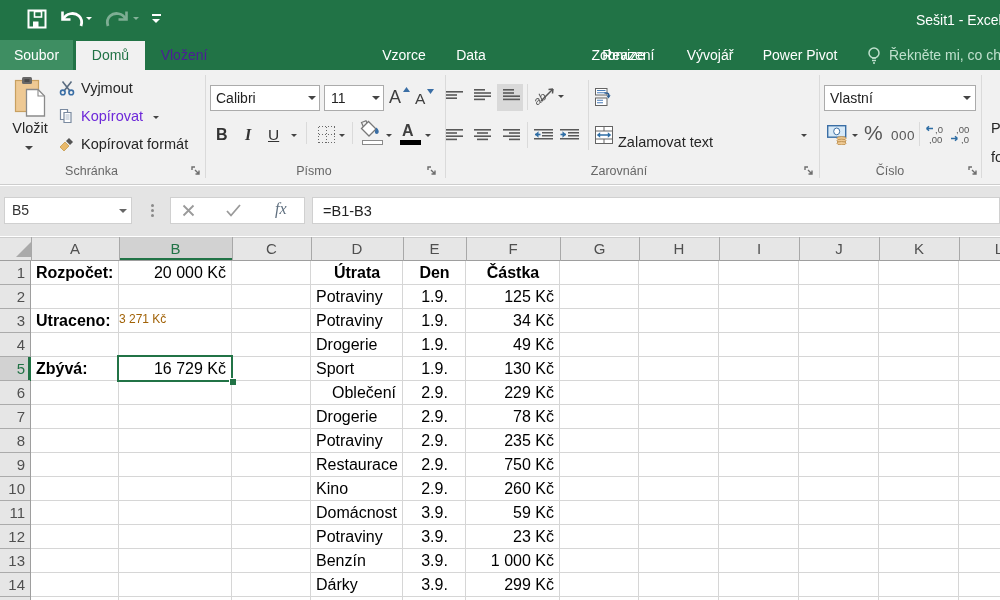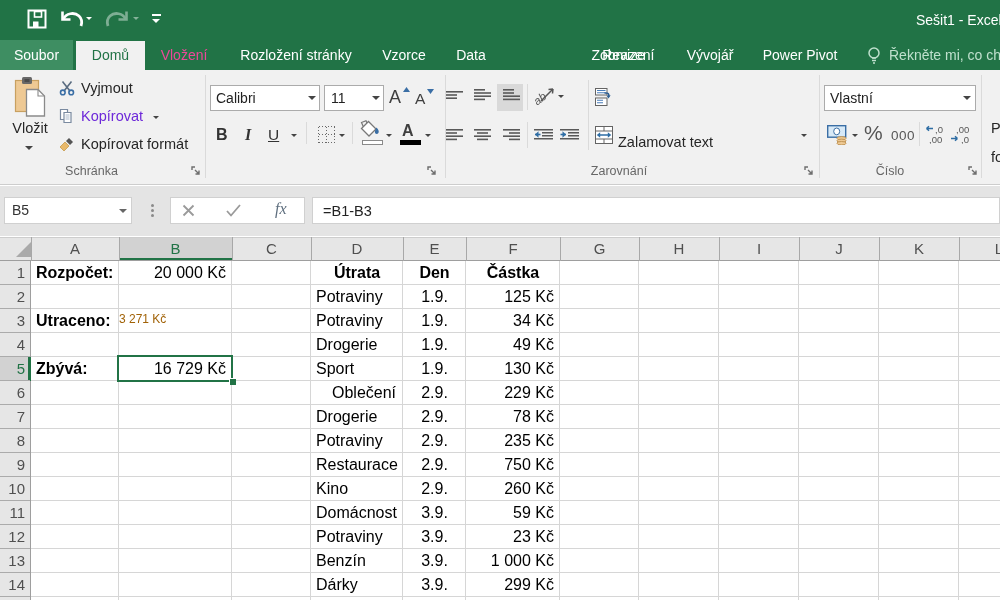--- a/index.html
+++ b/index.html
@@ -18,39 +18,39 @@
     </svg>
     <div class="abs" style="left:133px;top:17px;width:0;height:0;border-left:3.5px solid transparent;border-right:3.5px solid transparent;border-top:3.5px solid rgba(255,255,255,0.45);"></div>
     <div class="abs" style="left:152px;top:14px;width:9px;height:1.8px;background:#fff;"></div>
     <div class="abs" style="left:152px;top:19px;width:0;height:0;border-left:4.5px solid transparent;border-right:4.5px solid transparent;border-top:4.5px solid #fff;"></div>
     <div class="abs" style="left:916px;top:12px;font-size:14px;color:#fff;font-weight:normal;white-space:nowrap;">Sešit1 - Excel</div>
     <div class="abs" style="left:0;top:38px;width:1000px;height:32px;background:#217346;"></div>
     <div class="abs" style="left:0;top:40px;width:73px;height:30px;background:#3e8e62;"></div>
     <div class="abs" style="left:0px;top:47px;width:73px;text-align:center;font-size:14px;color:#fff;font-weight:normal;white-space:nowrap;">Soubor</div>
     <div class="abs" style="left:76px;top:41px;width:69px;height:29px;background:#f1f1f1;"></div>
     <div class="abs" style="left:76px;top:47px;width:69px;text-align:center;font-size:14px;color:#217346;font-weight:normal;white-space:nowrap;">Domů</div>
-    <div class="abs" style="left:104px;top:47px;width:160px;text-align:center;font-size:14px;color:#ec4899;white-space:nowrap;">Vložení</div>
-    <div class="abs" style="left:216px;top:47px;width:160px;text-align:center;font-size:14px;color:#fff;white-space:nowrap;">Rozložení stránky</div>
+    <div class="abs" style="left:104px;top:47px;width:160px;text-align:center;font-size:14px;color:#4c1d95;white-space:nowrap;">Vložení</div>
     <div class="abs" style="left:324px;top:47px;width:160px;text-align:center;font-size:14px;color:#fff;white-space:nowrap;">Vzorce</div>
     <div class="abs" style="left:391px;top:47px;width:160px;text-align:center;font-size:14px;color:#fff;white-space:nowrap;">Data</div>
     <div class="abs" style="left:457px;top:47px;width:188px;text-align:right;font-size:14px;color:#fff;white-space:nowrap;padding-left:8px;">Revize</div>
     <div class="abs" style="left:543px;top:47px;width:160px;text-align:center;font-size:14px;color:#fff;white-space:nowrap;">Zobrazení</div>
     <div class="abs" style="left:630px;top:47px;width:160px;text-align:center;font-size:14px;color:#fff;white-space:nowrap;">Vývojář</div>
     <div class="abs" style="left:720px;top:47px;width:160px;text-align:center;font-size:14px;color:#fff;white-space:nowrap;">Power Pivot</div>
     <svg class="abs" style="left:866px;top:46px" width="16" height="18" viewBox="0 0 16 18">
       <circle cx="8" cy="7" r="5" fill="none" stroke="#bfe0cd" stroke-width="1.5"></circle>
       <path d="M6 12 L10 12 M6 14.5 L10 14.5 M7 17 L9 17" stroke="#bfe0cd" stroke-width="1.3"></path>
     </svg>
     <div class="abs" style="left:889px;top:47px;font-size:14px;color:#bfe0cd;font-weight:normal;white-space:nowrap;">Řekněte mi, co ch</div>
     <div class="abs" style="left:0;top:70px;width:1000px;height:115px;background:#f1f1f1;border-bottom:1px solid #cdcdcd;"></div>
     <div class="abs" style="left:205px;top:75px;width:1px;height:103px;background:#dadada;"></div>
     <div class="abs" style="left:445px;top:75px;width:1px;height:103px;background:#dadada;"></div>
     <div class="abs" style="left:819px;top:75px;width:1px;height:103px;background:#dadada;"></div>
     <div class="abs" style="left:981px;top:75px;width:1px;height:103px;background:#dadada;"></div>
     <div class="abs" style="left:0px;top:164px;width:183px;text-align:center;font-size:12.5px;color:#676767;font-weight:normal;white-space:nowrap;">Schránka</div>
+    <div class="abs" style="left:205px;top:164px;width:218px;text-align:center;font-size:12.5px;color:#676767;font-weight:normal;white-space:nowrap;">Písmo</div>
     <div class="abs" style="left:445px;top:164px;width:348px;text-align:center;font-size:12.5px;color:#676767;font-weight:normal;white-space:nowrap;">Zarovnání</div>
     <div class="abs" style="left:819px;top:164px;width:142px;text-align:center;font-size:12.5px;color:#676767;font-weight:normal;white-space:nowrap;">Číslo</div>
     <svg class="abs" style="left:191px;top:166px" width="10" height="10" viewBox="0 0 10 10">
       <path d="M1 4 L1 1 L4 1" fill="none" stroke="#6e6e6e" stroke-width="1.4"></path>
       <path d="M4 4 L8 8 M8 4.5 L8 8 L4.5 8" fill="none" stroke="#6e6e6e" stroke-width="1.4"></path>
     </svg>
     <svg class="abs" style="left:427px;top:166px" width="10" height="10" viewBox="0 0 10 10">
       <path d="M1 4 L1 1 L4 1" fill="none" stroke="#6e6e6e" stroke-width="1.4"></path>
       <path d="M4 4 L8 8 M8 4.5 L8 8 L4.5 8" fill="none" stroke="#6e6e6e" stroke-width="1.4"></path>
     </svg>

